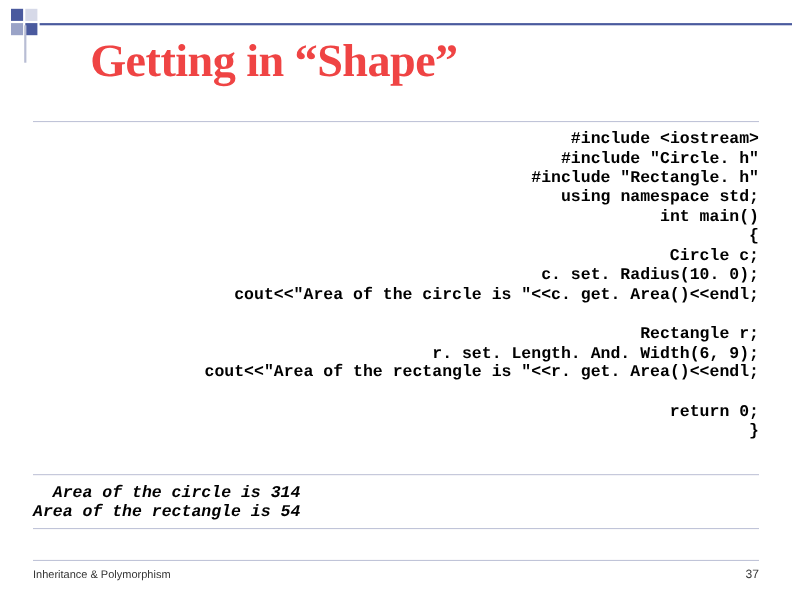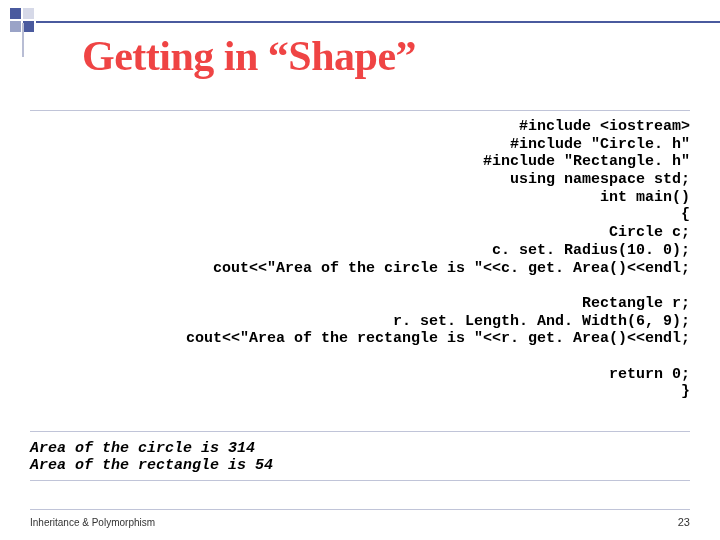--- a/index.html
+++ b/index.html
@@ -71,20 +71,21 @@
     position: absolute;
     top: 440px;
     left: 30px;
     font-family: "Courier New", monospace;
     font-size: 15px;
     font-weight: bold;
     font-style: italic;
     color: #000;
     line-height: 1.15;
     white-space: pre;
+    text-align: right;
   }
   .footer-left {
     position: absolute;
     bottom: 12px;
     left: 30px;
     font-size: 10px;
     color: #333;
   }
   .footer-right {
     position: absolute;
@@ -148,13 +149,13 @@
 
 <div class="rule-mid" style="top:431px;"></div>
 
 <div class="output-block">Area of the circle is 314
 Area of the rectangle is 54</div>
 
 <div class="rule-mid" style="top:480px;"></div>
 
 <div class="rule-bottom"></div>
 <div class="footer-left">Inheritance &amp; Polymorphism</div>
-<div class="footer-right">23</div>
+<div class="footer-right">37</div>
 
 </body></html>

